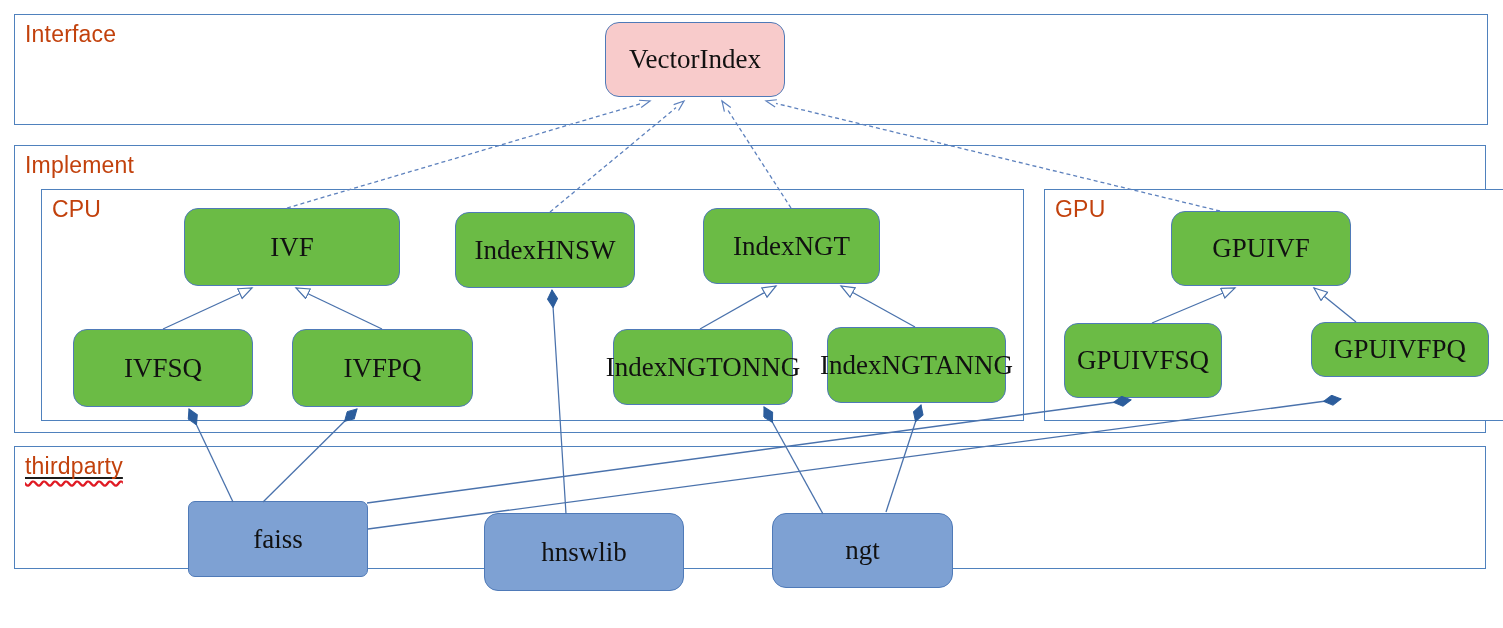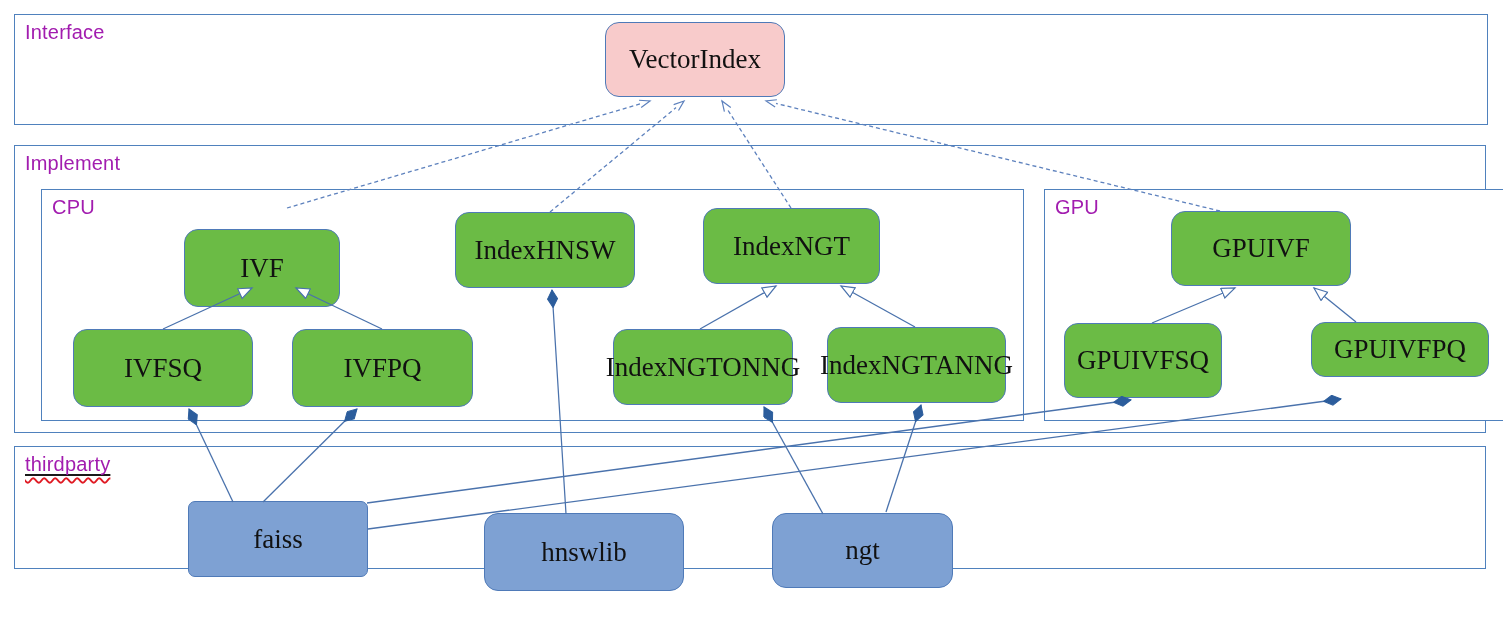--- a/index.html
+++ b/index.html
@@ -12,22 +12,22 @@
   }
   .container{
     position:absolute;
     border:1.6px solid #4f81bd;
     background:#ffffff;
     box-sizing:border-box;
   }
   .container-label{
     position:absolute;
     left:10px;top:6px;
-    font-size:20px;
-    color:#a21caf;
+    font-size:23px;
+    color:#c2410c;
     letter-spacing:0.2px;
     white-space:nowrap;
   }
   .tp-underline{
     text-decoration:underline;
     text-decoration-color:#1a1a1a;
     text-underline-offset:3px;
   }
   .spell-error{
     text-decoration-line:underline;
@@ -77,21 +77,21 @@
   </div>
 
   <div class="container" style="left:14px;top:446px;width:1472px;height:123px;">
     <span class="container-label tp-underline"><span class="spell-error">thirdparty</span></span>
   </div>
 
   <div class="node node-pink" style="left:605px;top:22px;width:180px;height:75px;">
     <span>VectorIndex</span>
   </div>
 
-  <div class="node node-green" style="left:184px;top:208px;width:156px;height:78px;margin-top:21px;">
+  <div class="node node-green" style="left:184px;top:208px;width:216px;height:78px;">
     <span>IVF</span>
   </div>
 
   <div class="node node-green" style="left:455px;top:212px;width:180px;height:76px;">
     <span>IndexHNSW</span>
   </div>
 
   <div class="node node-green" style="left:73px;top:329px;width:180px;height:78px;">
     <span>IVFSQ</span>
   </div>

